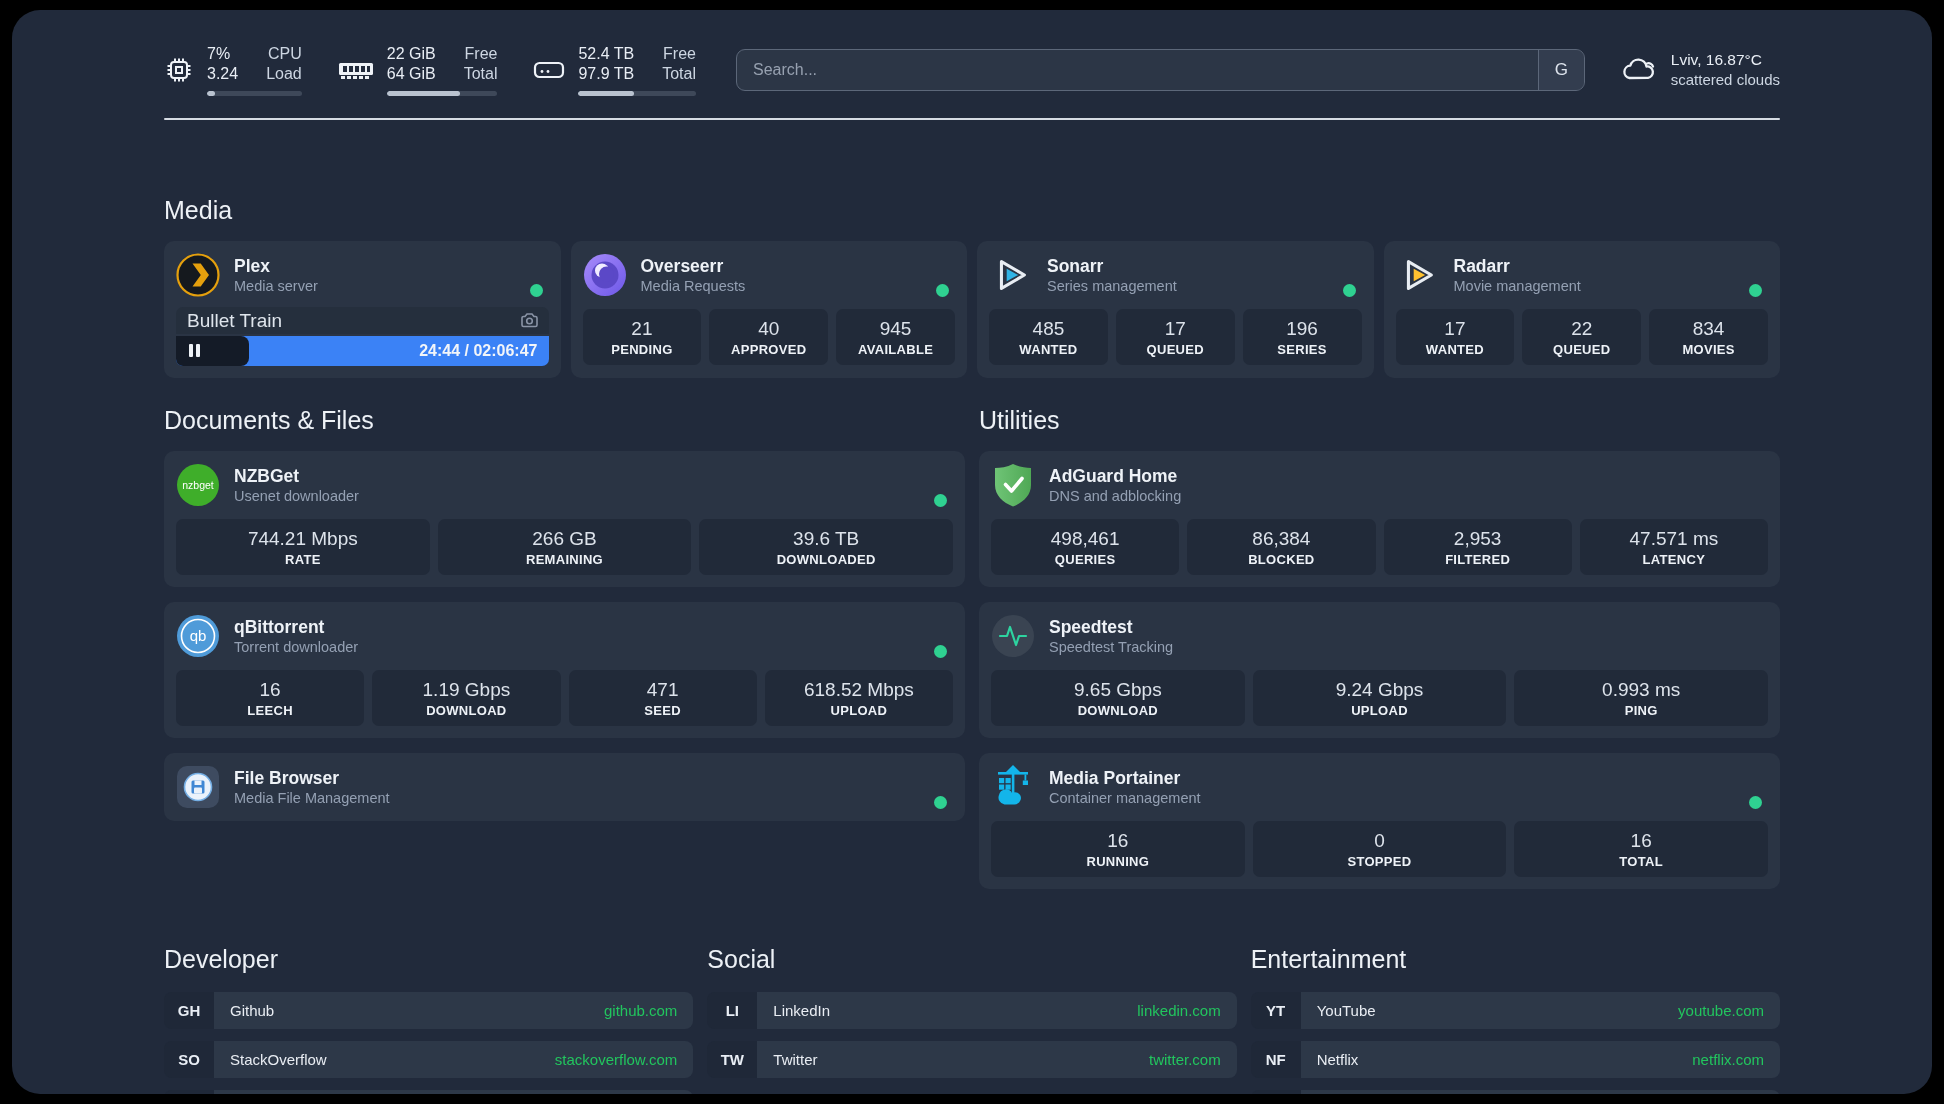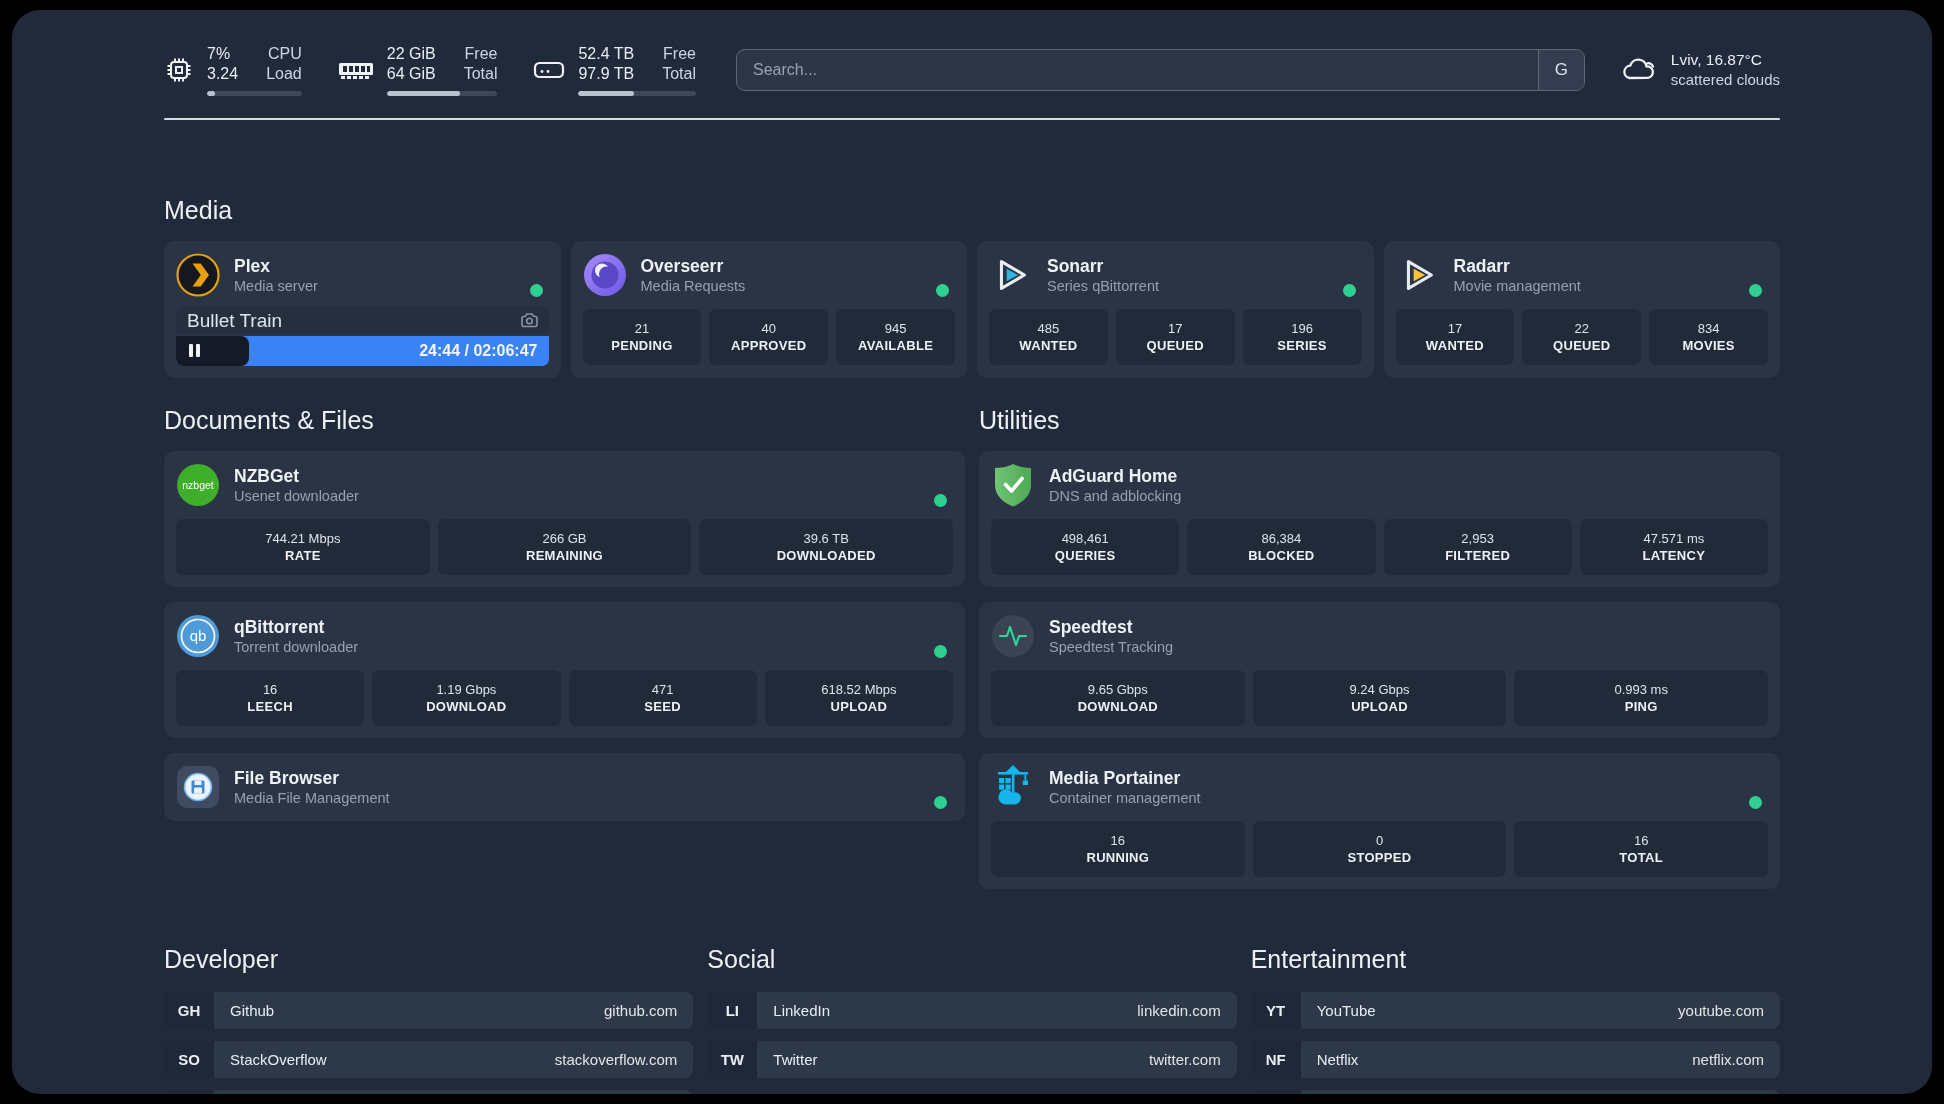--- a/index.html
+++ b/index.html
@@ -48,21 +48,21 @@
   .app-text { display:flex; flex-direction:column; }
   .app-name { font-size:17.5px; font-weight:600; color:#eef2f7; line-height:22px; }
   .app-sub { font-size:14.5px; color:#94a0b3; line-height:19px; }
   .status-dot { width:13px; height:13px; border-radius:50%; background:#2fd191; margin-right:6px; }
 
   .stats { display:grid; gap:8px; margin-top:12px; }
   .stats.c3 { grid-template-columns:repeat(3,1fr); }
   .stats.c4 { grid-template-columns:repeat(4,1fr); }
   .stat { background:#212a39; border-radius:7px; height:56px; display:flex; flex-direction:column;
           align-items:center; justify-content:center; gap:2px; }
-  .stat-value { font-size:13px; color:#dde3eb; }
+  .stat-value { font-size:19px; color:#dde3eb; }
   .stat-label { font-size:13px; font-weight:700; color:#eef2f7; letter-spacing:.3px; }
 
   
   .np { margin-top:10px; }
   .np-titlerow { display:flex; align-items:center; justify-content:space-between; background:#252f3d;
                  border-radius:7px 7px 0 0; height:27px; padding:0 11px; }
   .np-title { font-size:19px; color:#dfe5ec; }
   .np-cam { color:#8a94a6; display:flex; cursor:pointer; }
   .np-track { position:relative; height:30px; background:#3b82f6; border-radius:0 0 7px 7px; overflow:hidden; margin-top:2px; }
   .np-fill { position:absolute; left:0; top:0; bottom:0; background:#141b27; border-radius:0 8px 8px 0; }
@@ -77,21 +77,21 @@
   .mid-col .card:last-child { margin-bottom:0; }
 
   
   .bm-grid { display:grid; grid-template-columns:1fr 1fr 1fr; gap:14px; margin-top:56px; }
   .bm-col .section-title { margin-bottom:18px; }
   .bm-row { display:flex; height:37px; border-radius:8px; overflow:hidden; margin-bottom:12px; cursor:pointer; }
   .bm-abbr { width:50px; background:#1f2838; color:#e9eef5; font-size:15px; font-weight:600;
              display:flex; align-items:center; justify-content:center; }
   .bm-body { flex:1; background:#2d3848; display:flex; align-items:center; justify-content:space-between; padding:0 16px; }
   .bm-name { font-size:15px; color:#e9edf3; }
-  .bm-url { font-size:15px; color:#e5e5e5; }
+  .bm-url { font-size:15px; color:#22c55e; }
 </style>
 </head>
 <body>
 
 <div class="panel">
 <div class="content">
 
   <div class="topbar">
     <div class="sysstats">
 
@@ -287,21 +287,21 @@
       <div class="card-head">
         <a class="app">
           <span class="app-icon">
             <svg width="46" height="46" viewBox="0 0 46 46">
               <path d="M13 9 L37 23 L13 37 Z" fill="none" stroke="#e8edf3" stroke-width="3.2" stroke-linejoin="round"></path>
               <path d="M18.5 16.5 L30.5 23 L18.5 29.5 Z" fill="#30b4e6"></path>
             </svg>
           </span>
           <span class="app-text">
             <span class="app-name">Sonarr</span>
-            <span class="app-sub">Series qBittorrent</span>
+            <span class="app-sub">Series management</span>
           </span>
         </a>
         <span class="status-dot"></span>
       </div>
       <div class="stats c3">
         <div class="stat">
           <span class="stat-value">485</span>
           <span class="stat-label">WANTED</span>
         </div>
         <div class="stat">

